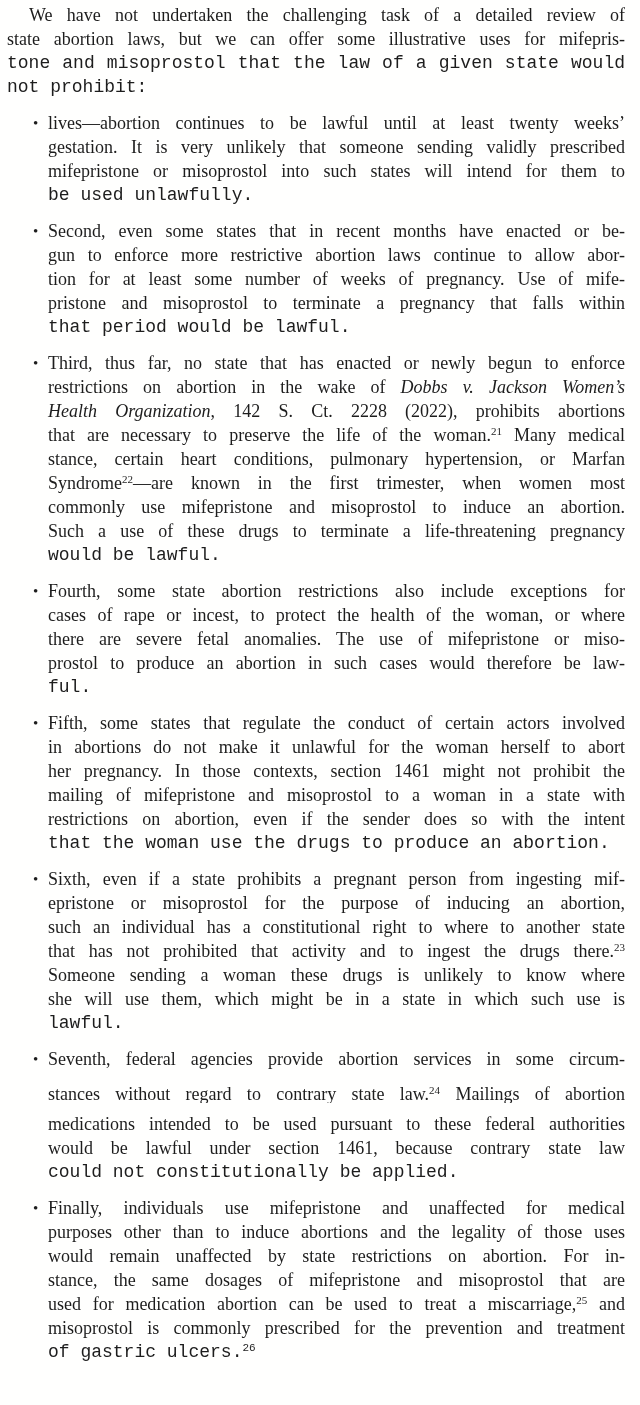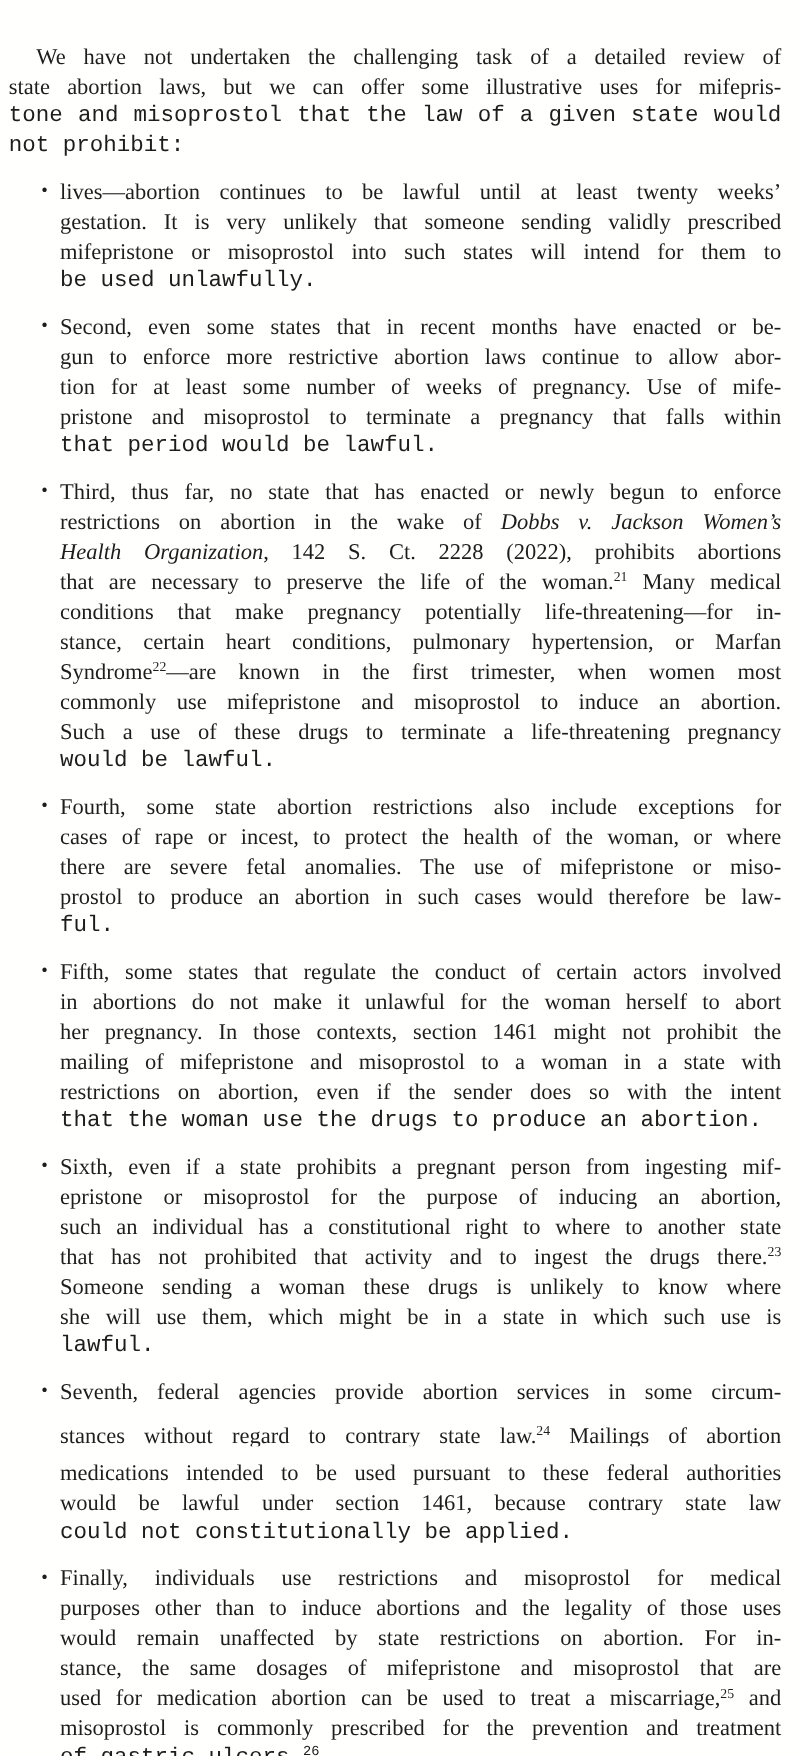--- a/index.html
+++ b/index.html
@@ -18,21 +18,21 @@
     font-size: 18px;
     line-height: 24px;
     color: #1d1d1d;
     overflow: hidden;
   }
   .ln {
     text-align: justify;
     text-align-last: justify;
   }
   .ln.last { text-align-last: left; font-family: Liberation Mono, monospace; }
-  .ln.first { text-indent: 22px; margin-top: 30px; }
+  .ln.first { text-indent: 22px; }
   .ln.clip { height: 21px; overflow: hidden; margin-top: 11px; }
   .ln.gap { margin-top: 9px; }
   .bullet {
     display: flex;
     margin-top: 12px;
   }
   .marker {
     flex: 0 0 15px;
     margin-left: 26px;
     font-size: 15px;
@@ -78,21 +78,20 @@
           <div class="ln last"><span>that period would be lawful.</span></div>
         </div>
       </div>
       <div class="bullet">
         <span class="marker">•</span>
         <div class="body">
           <div class="ln"><span>Third, thus far, no state that has enacted or newly begun to enforce</span></div>
           <div class="ln"><span>restrictions on abortion in the wake of </span><em>Dobbs v. Jackson Women’s</em></div>
           <div class="ln"><em>Health Organization</em><span>, 142 S. Ct. 2228 (2022), prohibits abortions</span></div>
           <div class="ln"><span>that are necessary to preserve the life of the woman.</span><sup>21</sup><span> Many medical</span></div>
-          <div class="ln"><span>conditions that make pregnancy potentially life-threatening—for in-</span></div>
           <div class="ln"><span>stance, certain heart conditions, pulmonary hypertension, or Marfan</span></div>
           <div class="ln"><span>Syndrome</span><sup>22</sup><span>—are known in the first trimester, when women most</span></div>
           <div class="ln"><span>commonly use mifepristone and misoprostol to induce an abortion.</span></div>
           <div class="ln"><span>Such a use of these drugs to terminate a life-threatening pregnancy</span></div>
           <div class="ln last"><span>would be lawful.</span></div>
         </div>
       </div>
       <div class="bullet">
         <span class="marker">•</span>
         <div class="body">
@@ -132,21 +131,21 @@
           <div class="ln"><span>Seventh, federal agencies provide abortion services in some circum-</span></div>
           <div class="ln clip"><span>stances without regard to contrary state law.</span><sup>24</sup><span> Mailings of abortion</span></div>
           <div class="ln gap"><span>medications intended to be used pursuant to these federal authorities</span></div>
           <div class="ln"><span>would be lawful under section 1461, because contrary state law</span></div>
           <div class="ln last"><span>could not constitutionally be applied.</span></div>
         </div>
       </div>
       <div class="bullet">
         <span class="marker">•</span>
         <div class="body">
-          <div class="ln"><span>Finally, individuals use restrictions and misoprostol for medical</span></div>
+          <div class="ln"><span>Finally, individuals use mifepristone and unaffected for medical</span></div>
           <div class="ln"><span>purposes other than to induce abortions and the legality of those uses</span></div>
           <div class="ln"><span>would remain unaffected by state restrictions on abortion. For in-</span></div>
           <div class="ln"><span>stance, the same dosages of mifepristone and misoprostol that are</span></div>
           <div class="ln"><span>used for medication abortion can be used to treat a miscarriage,</span><sup>25</sup><span> and</span></div>
           <div class="ln"><span>misoprostol is commonly prescribed for the prevention and treatment</span></div>
           <div class="ln last"><span>of gastric ulcers.</span><sup>26</sup></div>
         </div>
       </div>
     </div>
 </div>

